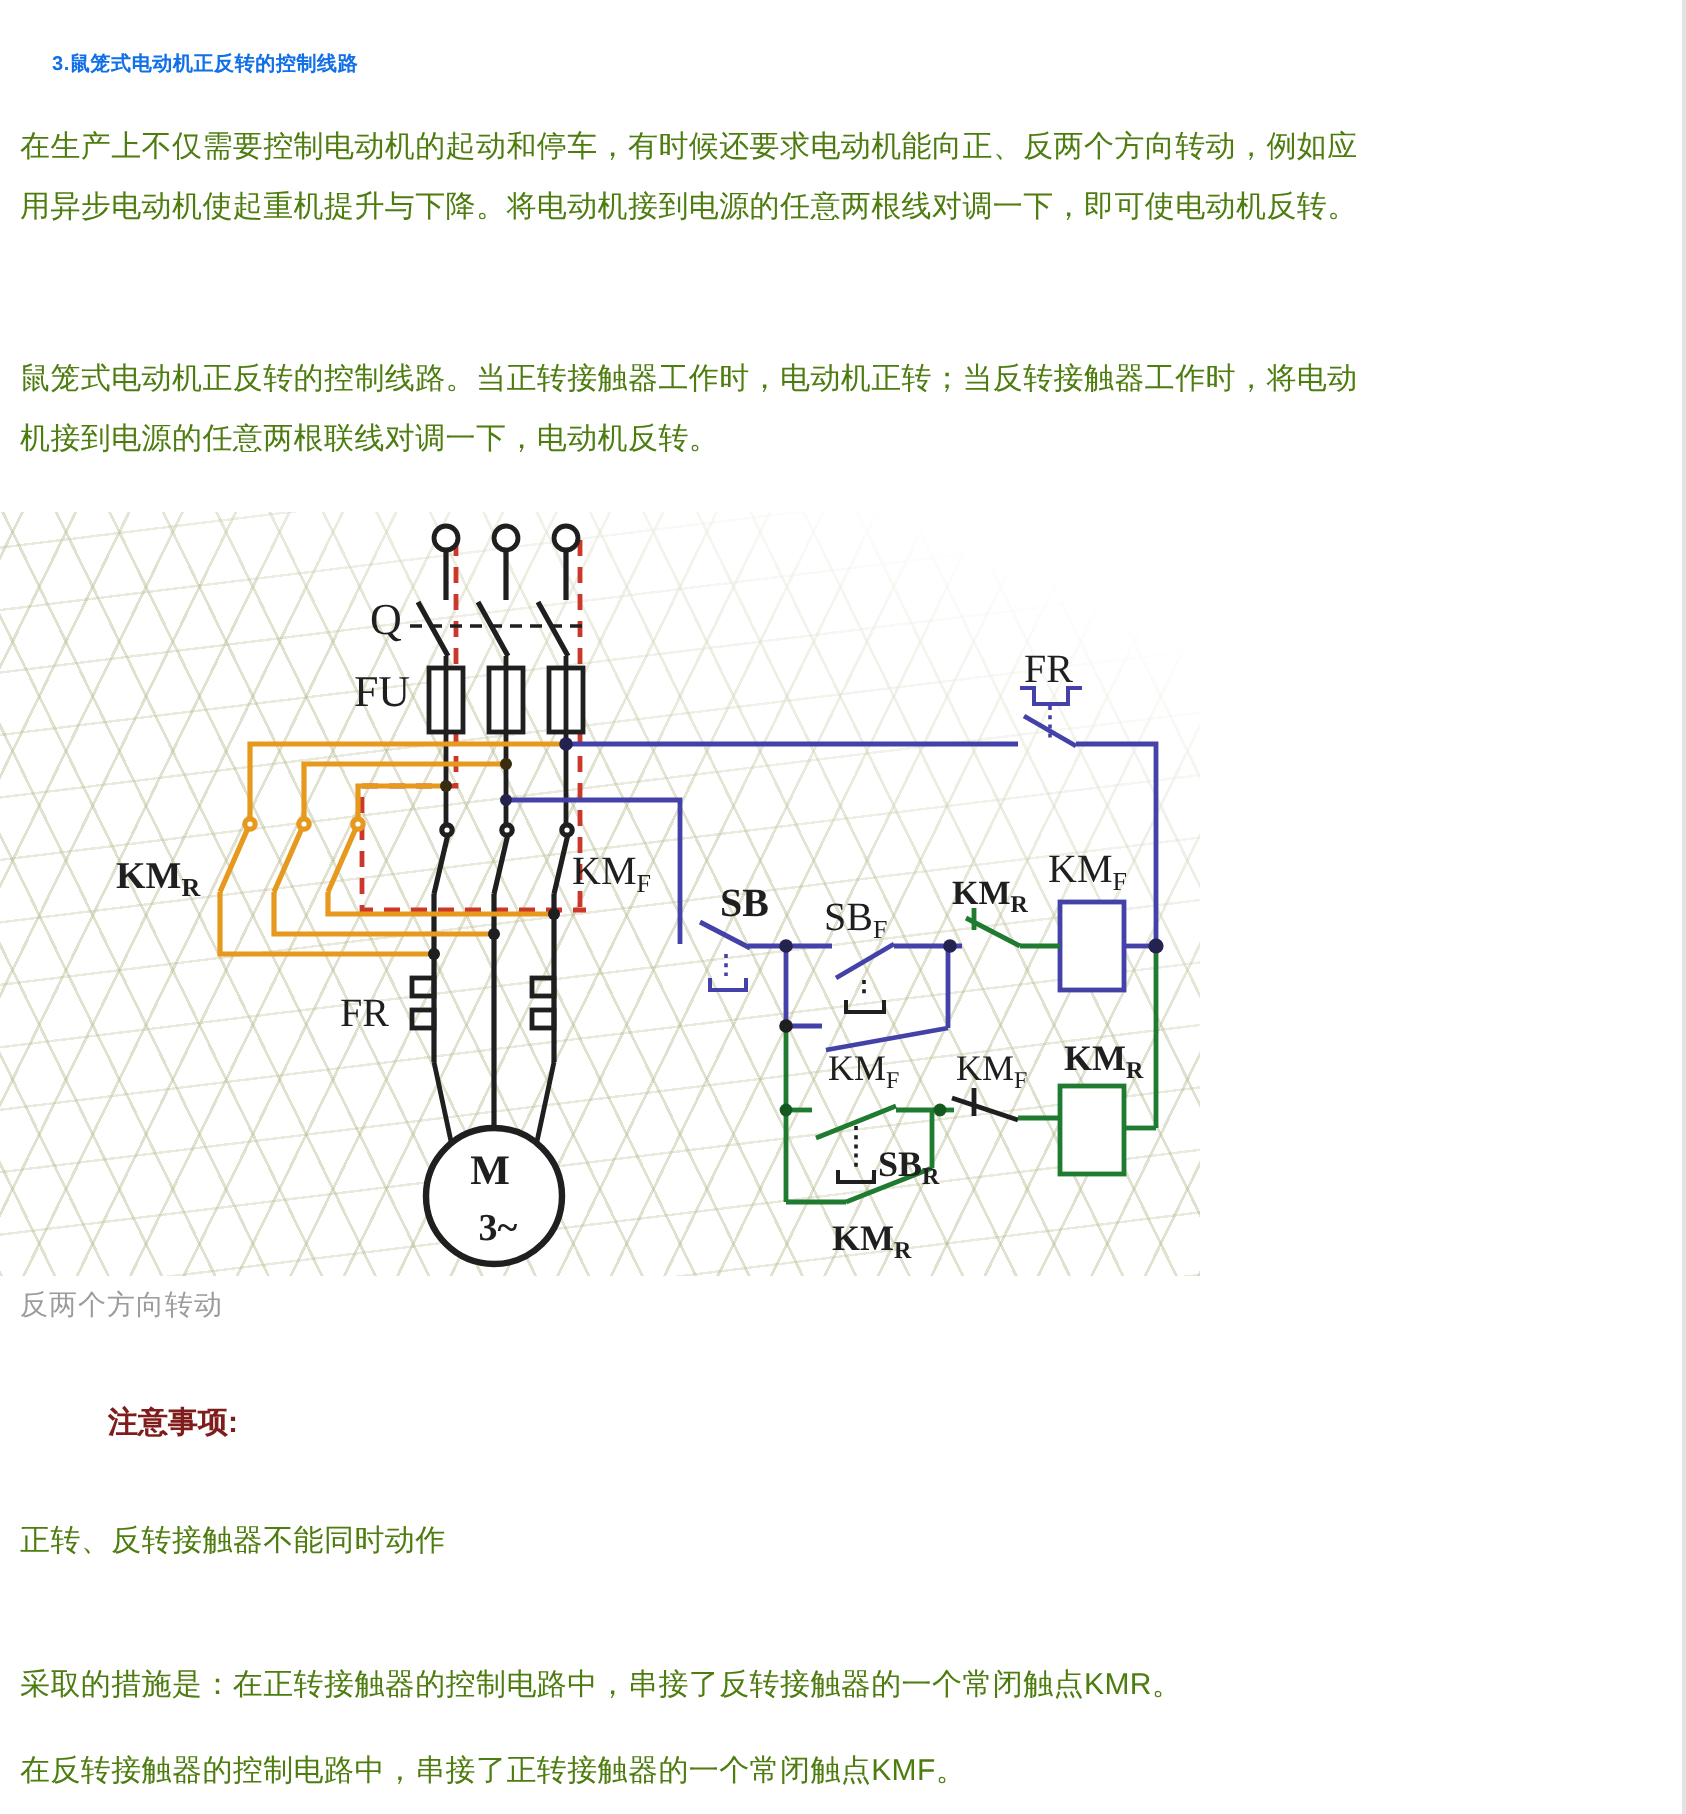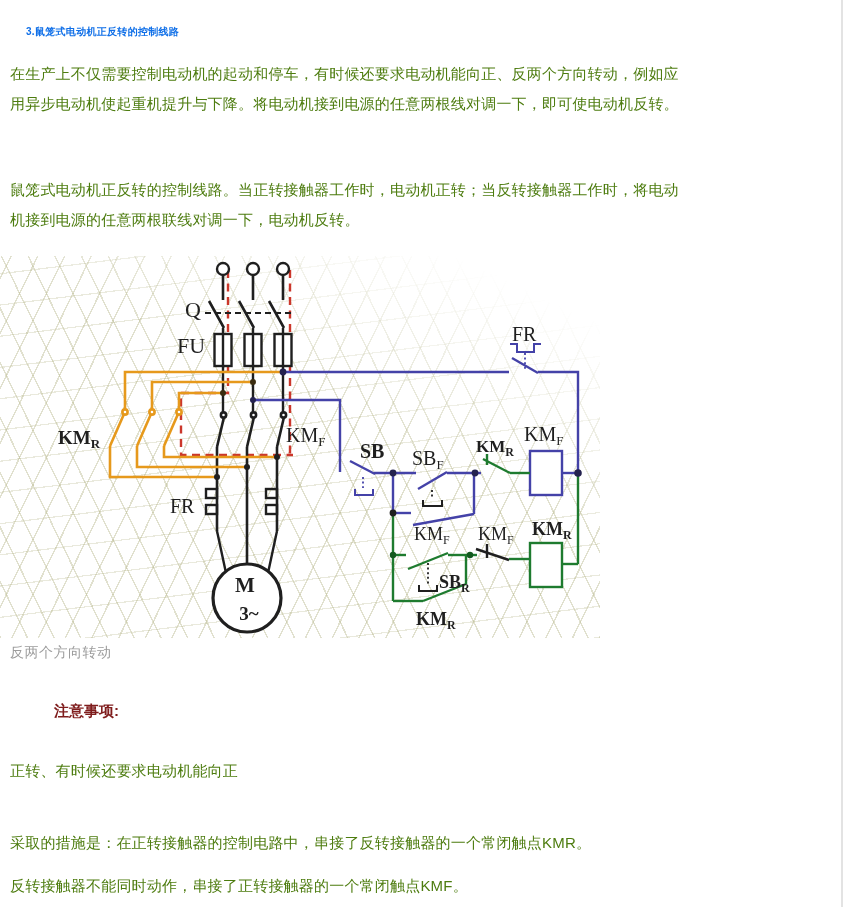--- a/index.html
+++ b/index.html
@@ -184,18 +184,18 @@
         <text x="478" y="284" font-size="18"><tspan>KM</tspan><tspan dy="4" font-size="12">F</tspan></text>
         <text x="439" y="332" font-size="18" font-weight="bold" fill="#E6991C"><tspan>SB</tspan><tspan dy="4" font-size="12">R</tspan></text>
         <text x="532" y="279" font-size="18" font-weight="bold" fill="#E6991C"><tspan>KM</tspan><tspan dy="4" font-size="12">R</tspan></text>
         <text x="416" y="369" font-size="18" font-weight="bold" fill="#E6991C"><tspan>KM</tspan><tspan dy="4" font-size="12">R</tspan></text>
       </g>
     </svg>
   </figure>
 
   <div class="caption">反两个方向转动</div>
   <div class="notes-heading">注意事项:</div>
-  <p class="para note n1">正转、有时候还要求电动机能向正</p>
+  <p class="para note n1">正转、反转接触器不能同时动作</p>
   <p class="para note n2">采取的措施是：在正转接触器的控制电路中，串接了反转接触器的一个常闭触点KMR。</p>
-  <p class="para note n3">反转接触器不能同时动作，串接了正转接触器的一个常闭触点KMF。</p>
+  <p class="para note n3">在反转接触器的控制电路中，串接了正转接触器的一个常闭触点KMF。</p>
 
   <div class="edge"></div>
 </div>
 
 </body></html>

